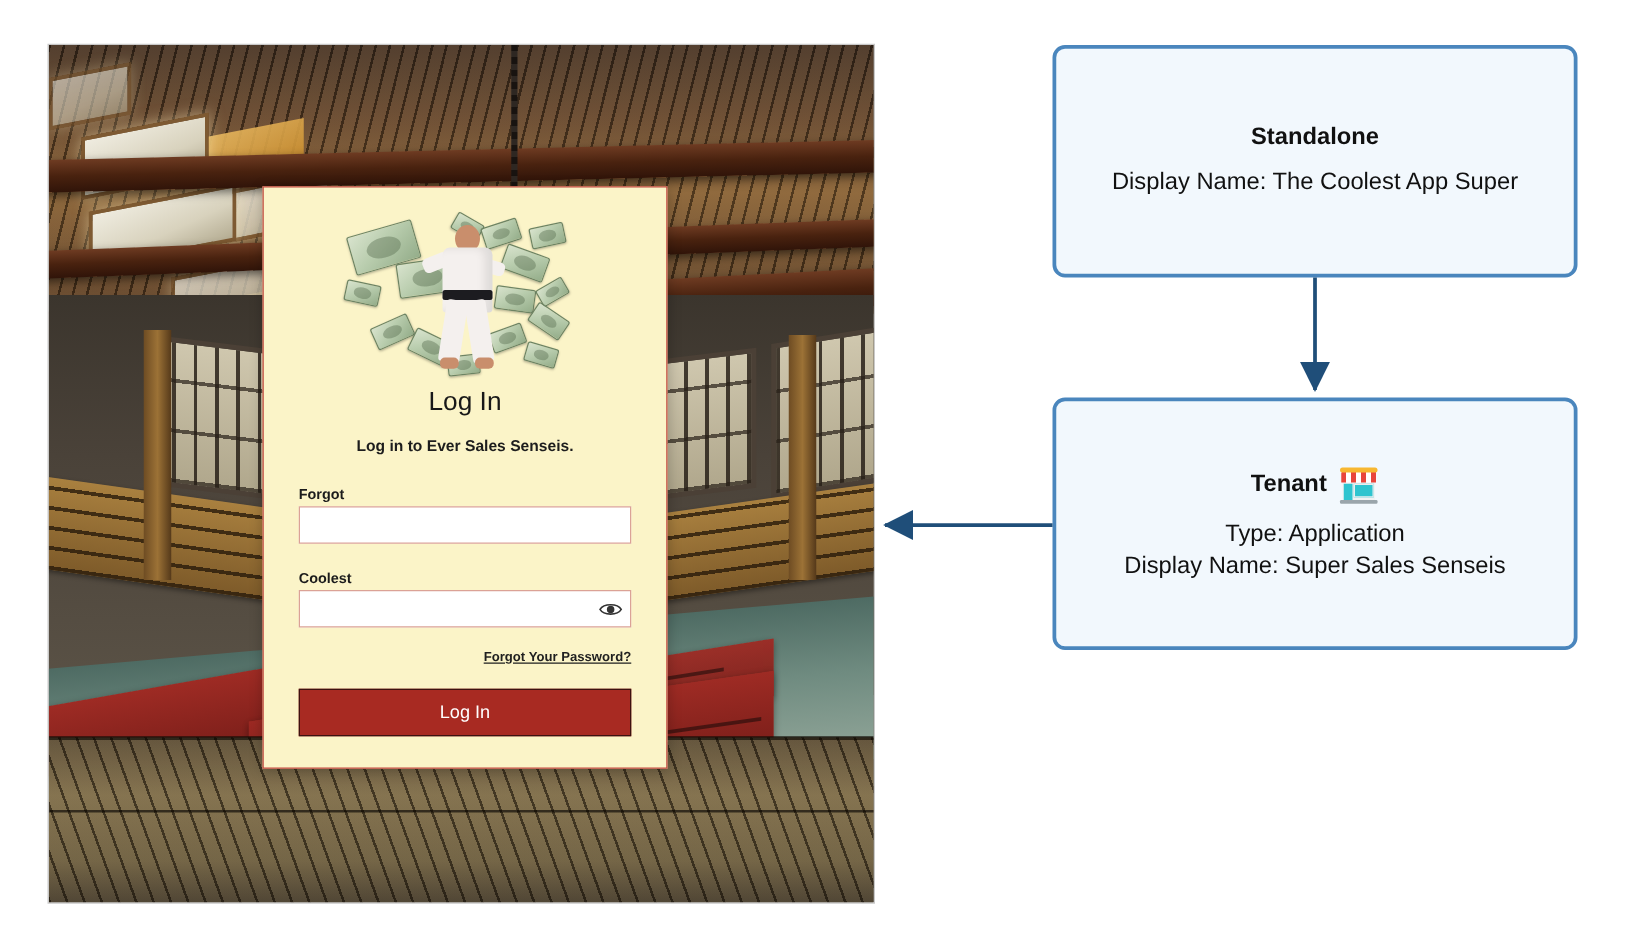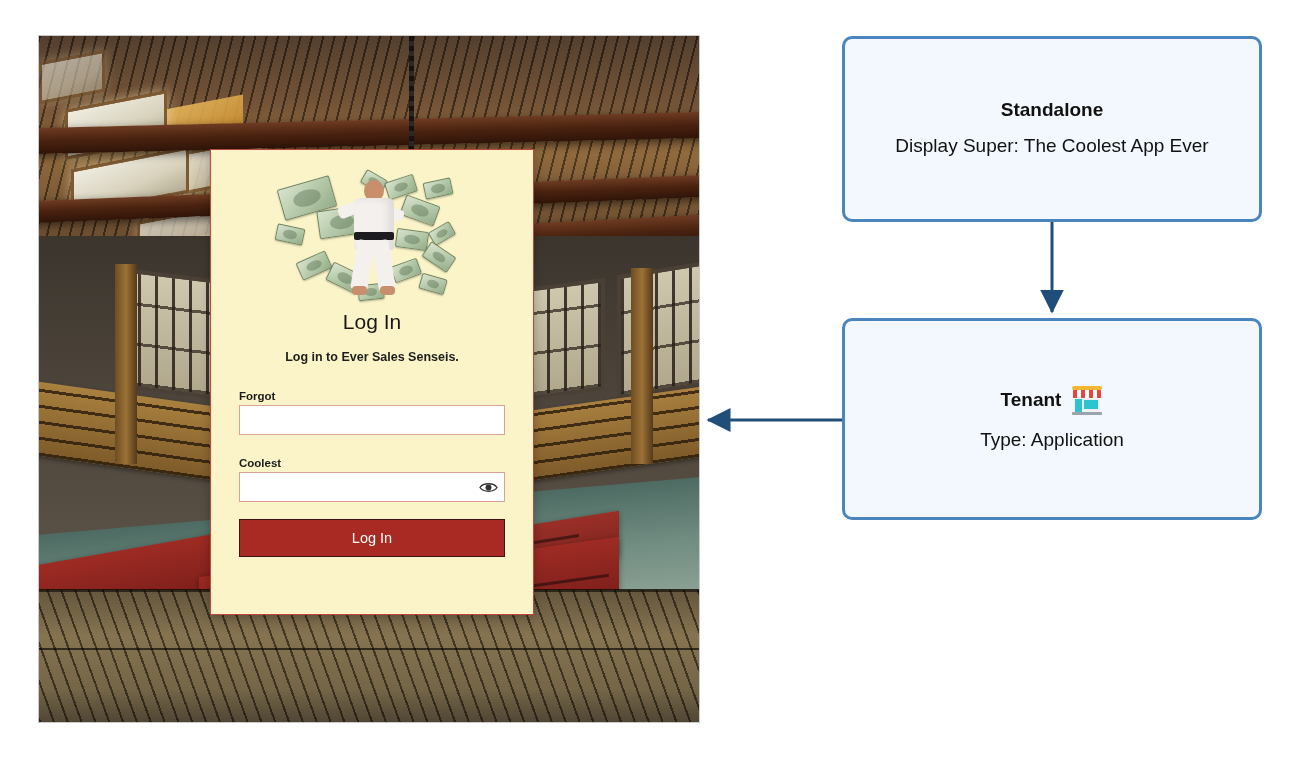--- a/index.html
+++ b/index.html
@@ -434,43 +434,47 @@
     <div class="pw-wrap">
       <input class="text-input" type="password" value="" placeholder="" style="">
       <button class="eye-btn">
         <svg width="19" height="13" viewBox="0 0 19 13">
           <path d="M1 6.5 C4 1.5, 15 1.5, 18 6.5 C15 11.5, 4 11.5, 1 6.5 Z" fill="none" stroke="#333" stroke-width="1.3"></path>
           <circle cx="9.5" cy="6.5" r="3" fill="#333"></circle>
         </svg>
       </button>
     </div>
 
+    <div class="forgot-row">
+      <span class="forgot-link">Forgot Your Password?</span>
+    </div>
 
     <button class="login-btn">Log In</button>
   </div>
 </div>
 
 <div class="node" id="node-application">
   <div class="node-title">Standalone</div>
-  <div class="node-line">Display Super: The Coolest App Ever</div>
+  <div class="node-line">Display Name: The Coolest App Super</div>
 </div>
 
 <div class="node" id="node-tenant">
   <div class="node-title">
     <span>Tenant</span>
     <span class="store-emoji">
       <span class="se-base"></span>
       <span class="se-win"></span>
       <span class="se-door"></span>
       <span class="se-awning"></span>
       <span class="se-roof"></span>
       <span class="se-floor"></span>
     </span>
   </div>
   <div class="node-line">Type: Application</div>
+  <div class="node-line">Display Name: Super Sales Senseis</div>
 </div>
 
 <svg class="connectors">
   <defs>
     <marker id="arrowhead" markerWidth="9" markerHeight="9" refX="7.5" refY="4.5" orient="auto">
       <path d="M0,0.5 L8,4.5 L0,8.5 Z" fill="#1f4e79"></path>
     </marker>
   </defs>
   <line x1="1052" y1="222" x2="1052" y2="312" stroke="#1f4e79" stroke-width="3" marker-end="url(#arrowhead)"></line>
   <line x1="842" y1="420" x2="708" y2="420" stroke="#1f4e79" stroke-width="3" marker-end="url(#arrowhead)"></line>

